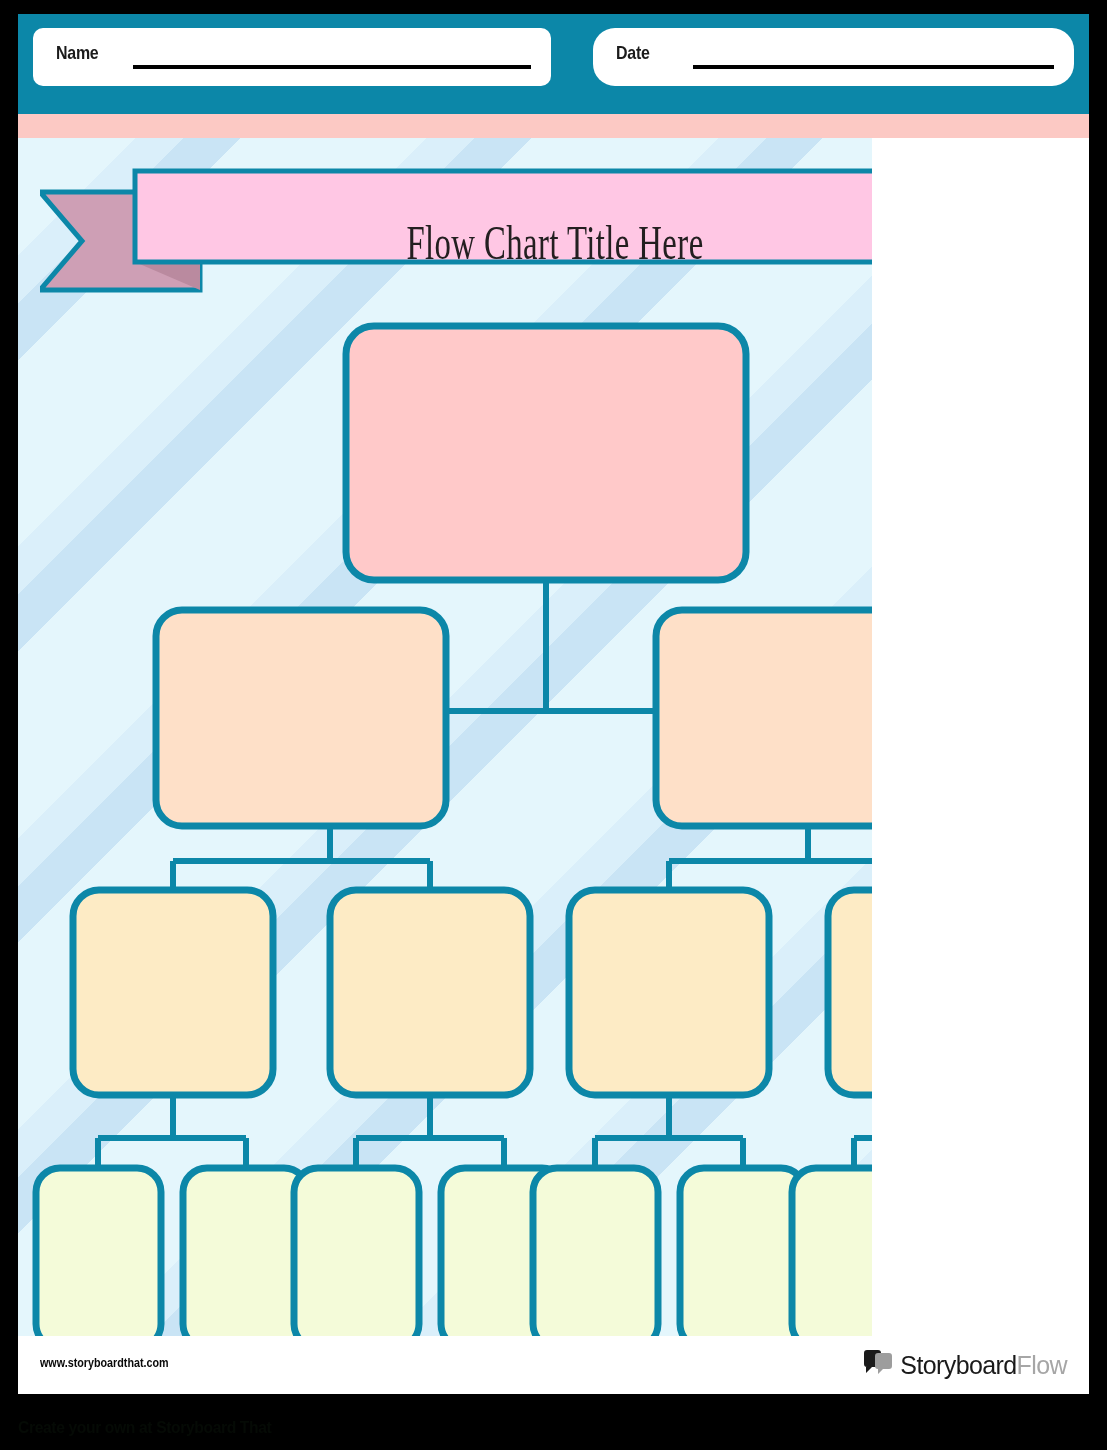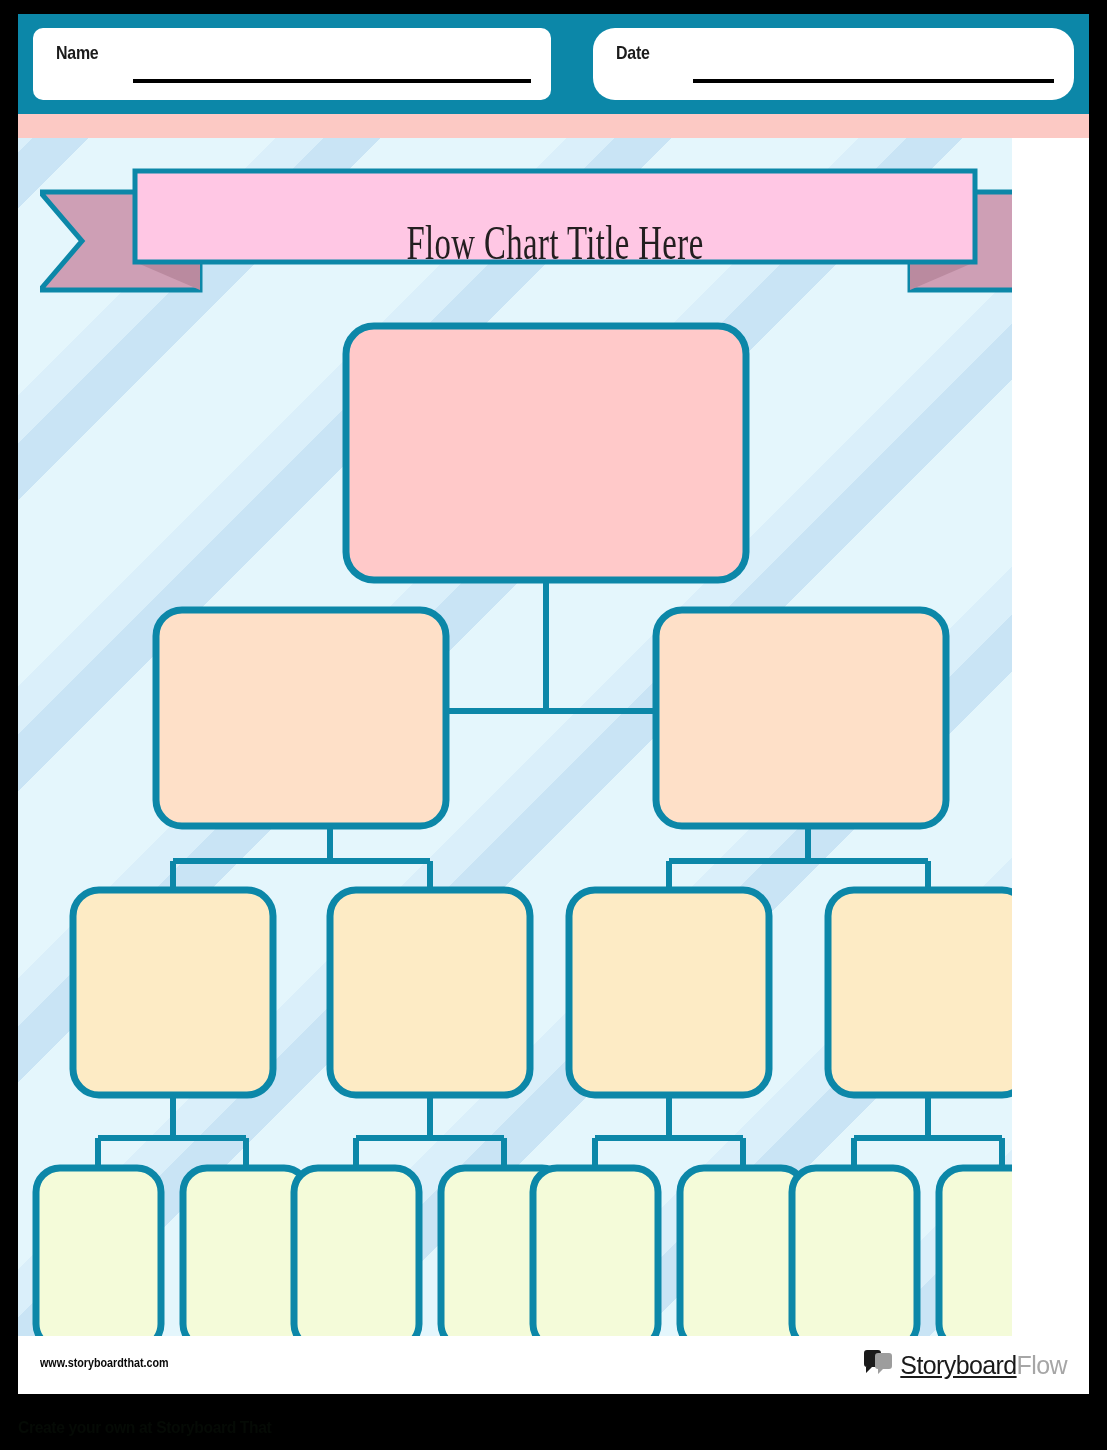--- a/index.html
+++ b/index.html
@@ -33,21 +33,21 @@
     left: 0;
     top: 0;
     width: 1071px;
     height: 100px;
     background: #0c87a8;
     box-sizing: border-box;
   }
   .field-card {
     position: absolute;
     top: 14px;
-    height: 72px;
+    height: 58px;
     background: #ffffff;
     border-radius: 10px;
     box-sizing: border-box;
   }
   #name-card { left: 15px; width: 518px; }
   #date-card { left: 575px; width: 481px; border-radius: 22px; }
 
   .field-label {
     position: absolute;
     left: 23px;
@@ -77,21 +77,21 @@
     width: 1071px;
     height: 24px;
     background: #fcc9c4;
   }
 
   
   .canvas {
     position: absolute;
     left: 0;
     top: 124px;
-    width: 994px;
+    width: 854px;
     height: 1198px;
     background:
       repeating-linear-gradient(
         -45deg,
         #e4f6fc 0px,
         #e4f6fc 58px,
         #c9e4f5 58px,
         #c9e4f5 98px,
         #daeffa 98px,
         #daeffa 132px,
@@ -166,21 +166,21 @@
     display: flex;
     align-items: center;
     gap: 7px;
   }
   .logo-text {
     font-family: "Liberation Sans", sans-serif;
     font-size: 25px;
     letter-spacing: -0.6px;
     line-height: 1;
   }
-  .logo-text .lt-dark { color: #1a1a1a; text-decoration: underline; }
+  .logo-text .lt-dark { color: #1a1a1a; }
   .logo-text .lt-gray { color: #a6a6a6; }
 
   
   .bottom-caption {
     position: absolute;
     left: 18px;
     top: 1418px;
     font-family: "Liberation Sans", sans-serif;
     font-weight: bold;
     font-size: 17px;

